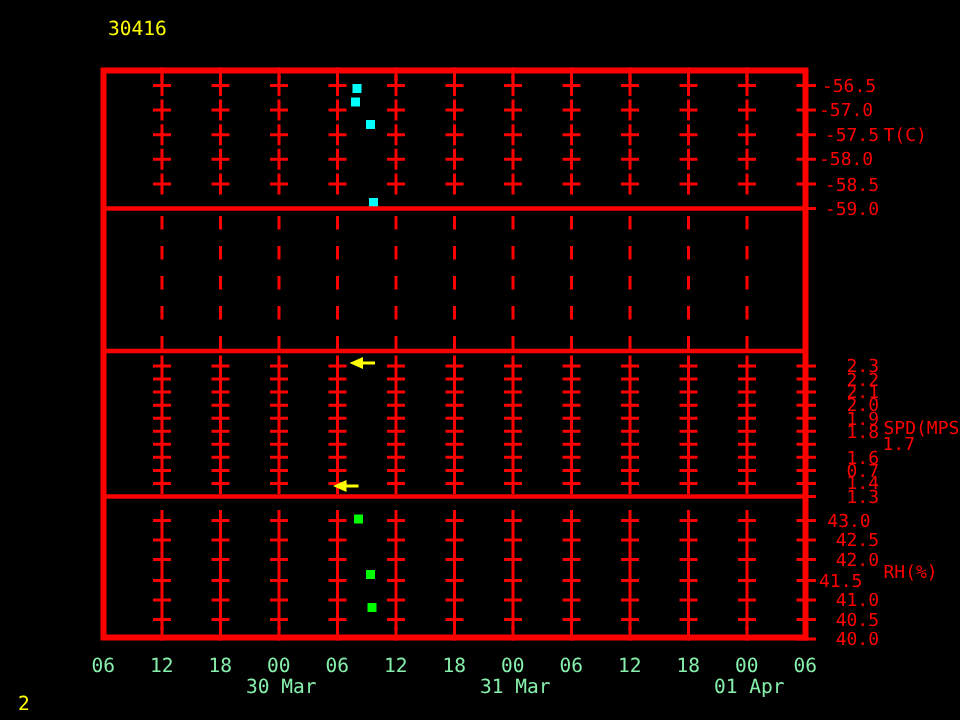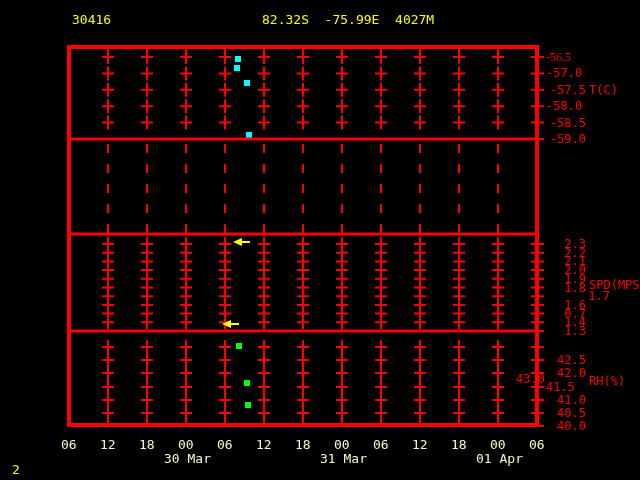--- a/index.html
+++ b/index.html
@@ -5,21 +5,21 @@
   html,body{margin:0;padding:0;background:#000;}
   #screen{position:relative;width:640px;height:480px;background:#000;overflow:hidden;
           font-family:"DejaVu Sans Mono","Liberation Mono",monospace;padding-left:34px;}
   #chart{position:absolute;left:0;top:0;}
   .hdr{position:absolute;color:#ffff00;font-size:13px;line-height:13px;white-space:pre;}
   #station{left:72px;top:13px;}
   #loc{left:262px;top:13px;}
   #h2{left:66px;top:26px;}
   .lbl{position:absolute;font-size:12px;line-height:13px;white-space:pre;}
   .lbl.red{color:#ff0000;}
-  .lbl.yellow{color:#fef9c3;font-size:13px;}
+  .lbl.yellow{color:#86efac;font-size:13px;}
   #pagenum{position:absolute;left:12px;top:463px;color:#ffff00;font-size:13px;line-height:13px;}
 </style>
 </head>
 <body>
 
 <div id="screen">
   <svg id="chart" width="640" height="480">
       <rect x="69" y="47" width="468" height="378" fill="none" stroke="#ff0000" stroke-width="4"></rect>
       <path d="M108 45V54M108 418V427M147 45V54M147 418V427M186 45V54M186 418V427M225 45V54M225 418V427M264 45V54M264 418V427M303 45V54M303 418V427M342 45V54M342 418V427M381 45V54M381 418V427M420 45V54M420 418V427M459 45V54M459 418V427M498 45V54M498 418V427" stroke="#ff0000" stroke-width="2" fill="none"></path>
       <path d="M102 57H114M108 50V64M141 57H153M147 50V64M180 57H192M186 50V64M219 57H231M225 50V64M258 57H270M264 50V64M297 57H309M303 50V64M336 57H348M342 50V64M375 57H387M381 50V64M414 57H426M420 50V64M453 57H465M459 50V64M492 57H504M498 50V64M102 73.4H114M108 66.4V80.4M141 73.4H153M147 66.4V80.4M180 73.4H192M186 66.4V80.4M219 73.4H231M225 66.4V80.4M258 73.4H270M264 66.4V80.4M297 73.4H309M303 66.4V80.4M336 73.4H348M342 66.4V80.4M375 73.4H387M381 66.4V80.4M414 73.4H426M420 66.4V80.4M453 73.4H465M459 66.4V80.4M492 73.4H504M498 66.4V80.4M102 89.8H114M108 82.8V96.8M141 89.8H153M147 82.8V96.8M180 89.8H192M186 82.8V96.8M219 89.8H231M225 82.8V96.8M258 89.8H270M264 82.8V96.8M297 89.8H309M303 82.8V96.8M336 89.8H348M342 82.8V96.8M375 89.8H387M381 82.8V96.8M414 89.8H426M420 82.8V96.8M453 89.8H465M459 82.8V96.8M492 89.8H504M498 82.8V96.8M102 106.2H114M108 99.2V113.2M141 106.2H153M147 99.2V113.2M180 106.2H192M186 99.2V113.2M219 106.2H231M225 99.2V113.2M258 106.2H270M264 99.2V113.2M297 106.2H309M303 99.2V113.2M336 106.2H348M342 99.2V113.2M375 106.2H387M381 99.2V113.2M414 106.2H426M420 99.2V113.2M453 106.2H465M459 99.2V113.2M492 106.2H504M498 99.2V113.2M102 122.6H114M108 115.6V129.6M141 122.6H153M147 115.6V129.6M180 122.6H192M186 115.6V129.6M219 122.6H231M225 115.6V129.6M258 122.6H270M264 115.6V129.6M297 122.6H309M303 115.6V129.6M336 122.6H348M342 115.6V129.6M375 122.6H387M381 115.6V129.6M414 122.6H426M420 115.6V129.6M453 122.6H465M459 115.6V129.6M492 122.6H504M498 115.6V129.6" stroke="#ff0000" stroke-width="2" fill="none"></path>
@@ -38,56 +38,55 @@
       <line x1="226" y1="324" x2="239" y2="324" stroke="#ffff00" stroke-width="2"></line>
       <polygon points="222,324 231,320 231,328" fill="#ffff00"></polygon>
       <line x1="69" y1="331" x2="537" y2="331" stroke="#ff0000" stroke-width="3"></line>
       <path d="M102 347H114M108 340V354M141 347H153M147 340V354M180 347H192M186 340V354M219 347H231M225 340V354M258 347H270M264 340V354M297 347H309M303 340V354M336 347H348M342 340V354M375 347H387M381 340V354M414 347H426M420 340V354M453 347H465M459 340V354M492 347H504M498 340V354M102 360H114M108 353V367M141 360H153M147 353V367M180 360H192M186 353V367M219 360H231M225 353V367M258 360H270M264 353V367M297 360H309M303 353V367M336 360H348M342 353V367M375 360H387M381 353V367M414 360H426M420 353V367M453 360H465M459 353V367M492 360H504M498 353V367M102 373H114M108 366V380M141 373H153M147 366V380M180 373H192M186 366V380M219 373H231M225 366V380M258 373H270M264 366V380M297 373H309M303 366V380M336 373H348M342 366V380M375 373H387M381 366V380M414 373H426M420 366V380M453 373H465M459 366V380M492 373H504M498 366V380M102 387H114M108 380V394M141 387H153M147 380V394M180 387H192M186 380V394M219 387H231M225 380V394M258 387H270M264 380V394M297 387H309M303 380V394M336 387H348M342 380V394M375 387H387M381 380V394M414 387H426M420 380V394M453 387H465M459 380V394M492 387H504M498 380V394M102 400H114M108 393V407M141 400H153M147 393V407M180 400H192M186 393V407M219 400H231M225 393V407M258 400H270M264 393V407M297 400H309M303 393V407M336 400H348M342 393V407M375 400H387M381 393V407M414 400H426M420 393V407M453 400H465M459 393V407M492 400H504M498 393V407M102 413H114M108 406V420M141 413H153M147 406V420M180 413H192M186 406V420M219 413H231M225 406V420M258 413H270M264 406V420M297 413H309M303 406V420M336 413H348M342 406V420M375 413H387M381 406V420M414 413H426M420 406V420M453 413H465M459 406V420M492 413H504M498 406V420" stroke="#ff0000" stroke-width="2" fill="none"></path>
       <path d="M531 347H544M531 360H544M531 373H544M531 387H544M531 400H544M531 413H544M531 426H544" stroke="#ff0000" stroke-width="2" fill="none"></path>
       <rect x="236" y="343" width="6" height="6" fill="#00ff00"></rect>
       <rect x="244" y="380" width="6" height="6" fill="#00ff00"></rect>
       <rect x="245" y="402" width="6" height="6" fill="#00ff00"></rect>
     </svg>
   <span class="hdr" id="station">30416</span>
-  <span class="hdr" id="loc">82.32S  -75.99E  4027M</span>
   <div id="labels">
       <div class="lbl yellow" style="left: 61px; top: 438px;">06</div>
       <div class="lbl yellow" style="left: 100px; top: 438px;">12</div>
       <div class="lbl yellow" style="left: 139px; top: 438px;">18</div>
       <div class="lbl yellow" style="left: 178px; top: 438px;">00</div>
       <div class="lbl yellow" style="left: 217px; top: 438px;">06</div>
       <div class="lbl yellow" style="left: 256px; top: 438px;">12</div>
       <div class="lbl yellow" style="left: 295px; top: 438px;">18</div>
       <div class="lbl yellow" style="left: 334px; top: 438px;">00</div>
       <div class="lbl yellow" style="left: 373px; top: 438px;">06</div>
       <div class="lbl yellow" style="left: 412px; top: 438px;">12</div>
       <div class="lbl yellow" style="left: 451px; top: 438px;">18</div>
       <div class="lbl yellow" style="left: 490px; top: 438px;">00</div>
       <div class="lbl yellow" style="left: 529px; top: 438px;">06</div>
       <div class="lbl yellow" style="left: 164px; top: 452px;">30 Mar</div>
       <div class="lbl yellow" style="left: 320px; top: 452px;">31 Mar</div>
       <div class="lbl yellow" style="left: 476px; top: 452px;">01 Apr</div>
-      <div class="lbl red" style="left: 546px; top: 51px; width: 40px; text-align: left; font-family: Liberation Serif, serif;">-56.5</div>
+      <div class="lbl red" style="left: 546px; top: 51px; width: 40px; text-align: center;">-56.5</div>
       <div class="lbl red" style="left: 546px; top: 67.4px; width: 40px; text-align: left;">-57.0</div>
       <div class="lbl red" style="left: 546px; top: 83.8px; width: 40px; text-align: right;">-57.5</div>
       <div class="lbl red" style="left: 546px; top: 100.2px; width: 40px; text-align: left;">-58.0</div>
       <div class="lbl red" style="left: 546px; top: 116.6px; width: 40px; text-align: right;">-58.5</div>
       <div class="lbl red" style="left: 546px; top: 133px; width: 40px; text-align: right;">-59.0</div>
       <div class="lbl red" style="left: 546px; top: 238px; width: 40px; text-align: right;">2.3</div>
       <div class="lbl red" style="left: 546px; top: 246.7px; width: 40px; text-align: right;">2.2</div>
       <div class="lbl red" style="left: 546px; top: 255.4px; width: 40px; text-align: right;">2.1</div>
       <div class="lbl red" style="left: 546px; top: 264.1px; width: 40px; text-align: right;">2.0</div>
       <div class="lbl red" style="left: 546px; top: 272.8px; width: 40px; text-align: right;">1.9</div>
       <div class="lbl red" style="left: 546px; top: 281.5px; width: 40px; text-align: right;">1.8</div>
       <div class="lbl red" style="left: 570px; top: 290.2px; width: 40px; text-align: right;">1.7</div>
       <div class="lbl red" style="left: 546px; top: 298.9px; width: 40px; text-align: right;">1.6</div>
       <div class="lbl red" style="left: 546px; top: 307.6px; width: 40px; text-align: right;">0.7</div>
       <div class="lbl red" style="left: 546px; top: 316.3px; width: 40px; text-align: right;">1.4</div>
       <div class="lbl red" style="left: 546px; top: 325px; width: 40px; text-align: right;">1.3</div>
-      <div class="lbl red" style="left: 516px; top: 341px; width: 40px; text-align: left; margin-top: 32px;">43.0</div>
+      <div class="lbl red" style="left: 546px; top: 341px; width: 40px; text-align: center;">43.0</div>
       <div class="lbl red" style="left: 546px; top: 354px; width: 40px; text-align: right;">42.5</div>
       <div class="lbl red" style="left: 546px; top: 367px; width: 40px; text-align: right;">42.0</div>
       <div class="lbl red" style="left: 546px; top: 381px; width: 40px; text-align: left;">41.5</div>
       <div class="lbl red" style="left: 546px; top: 394px; width: 40px; text-align: right;">41.0</div>
       <div class="lbl red" style="left: 546px; top: 407px; width: 40px; text-align: right;">40.5</div>
       <div class="lbl red" style="left: 546px; top: 420px; width: 40px; text-align: right;">40.0</div>
       <div class="lbl red" style="left: 589px; top: 84px;">T(C)</div>
       <div class="lbl red" style="left: 589px; top: 279px;">SPD(MPS)</div>
       <div class="lbl red" style="left: 589px; top: 375px;">RH(%)</div>
     </div>

